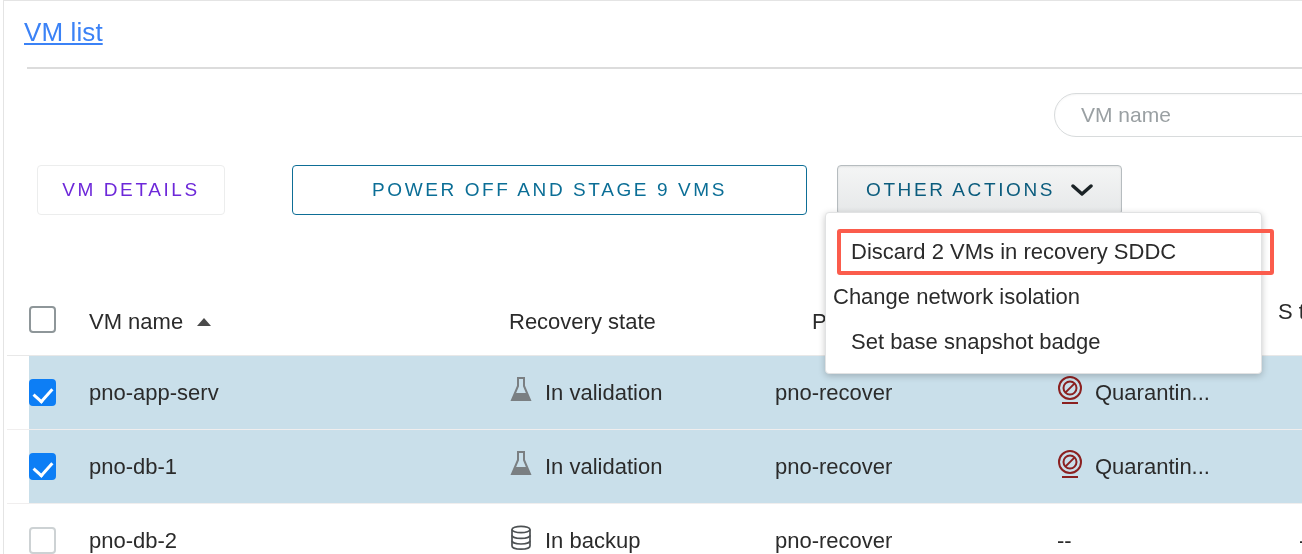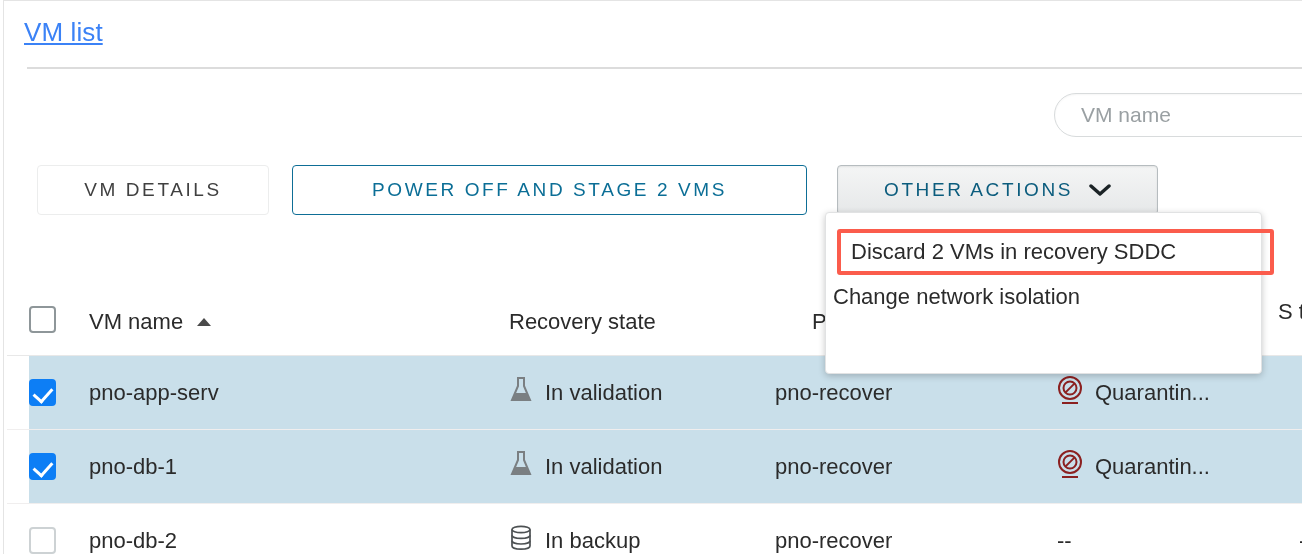--- a/index.html
+++ b/index.html
@@ -96,34 +96,34 @@
     font-family: "Liberation Sans", sans-serif;
     font-size: 19px;
     letter-spacing: 2.6px;
     background: #fff;
     cursor: pointer;
     user-select: none;
     white-space: nowrap;
   }
   .btn-disabled {
     left: 0;
-    width: 232px;
+    width: 188px;
     border: 1px solid #eceded;
-    color: #404040;
+    color: #6d28d9;
     cursor: default;
   }
   .btn-primary {
     left: 255px;
     width: 515px;
     border: 1px solid #0e6e96;
     color: #0b6e96;
   }
   .btn-open {
     left: 800px;
-    width: 321px;
+    width: 285px;
     border: 1px solid #b6bcbf;
     color: #0b5c7d;
     background: linear-gradient(#f4f5f5, #e6e8e9);
     box-shadow: inset 0 1px 2px rgba(0,0,0,.08);
     gap: 2px;
   }
   .btn-open .caret {
     display: inline-block;
     margin-left: 14px;
     color: #1b2326;
@@ -276,21 +276,21 @@
 
   <div class="card-title">VM list</div>
   <div class="card-divider"></div>
 
   <div class="search-wrap">
     <input class="search-input" type="text" placeholder="VM name" style="">
   </div>
 
   <div class="btn-row">
     <div class="btn btn-disabled">VM DETAILS</div>
-    <div class="btn btn-primary">POWER OFF AND STAGE 2 VMS</div>
+    <div class="btn btn-primary">POWER OFF AND STAGE 9 VMS</div>
     <div class="btn btn-open">
       <span>OTHER ACTIONS</span>
       <span class="caret">
         <svg width="22" height="14" viewBox="0 0 22 14">
           <path d="M2 3 L11 11 L20 3" fill="none" stroke="#1b2326" stroke-width="3.4" stroke-linecap="round" stroke-linejoin="round"></path>
         </svg>
       </span>
     </div>
   </div>
 
@@ -393,17 +393,18 @@
         <span class="trunc">--</span>
       </div>
       <div class="cell cell-far">-</div>
     </div>
 
   </div>
 
   <div class="dropdown">
     <div class="menu-item i0">Discard 2 VMs in recovery SDDC</div>
     <div class="menu-item i1">Change network isolation</div>
+    <div class="menu-item i2">Set base snapshot badge</div>
   </div>
 
   <div class="annot"></div>
 
 </div>
 
 </body></html>

